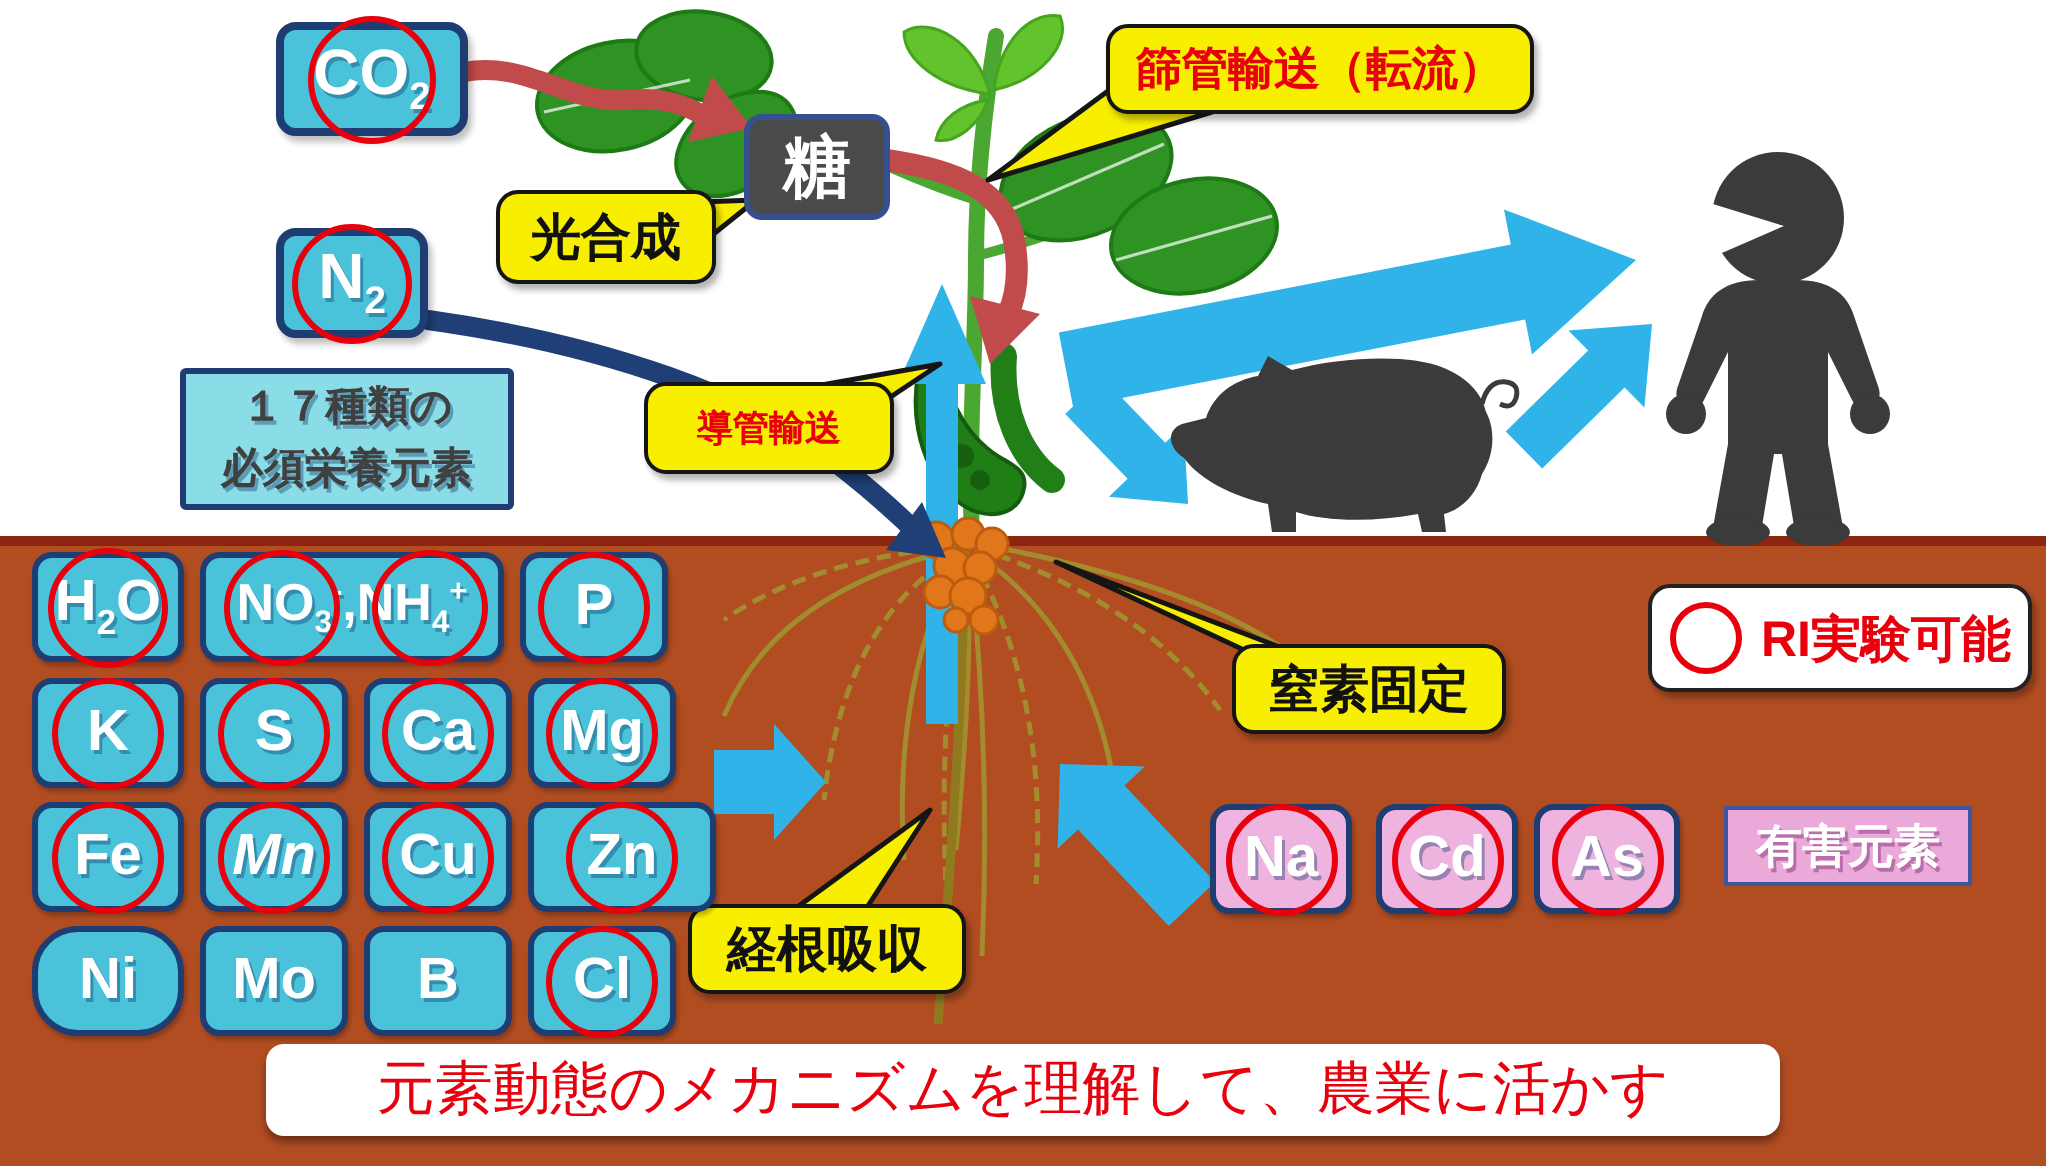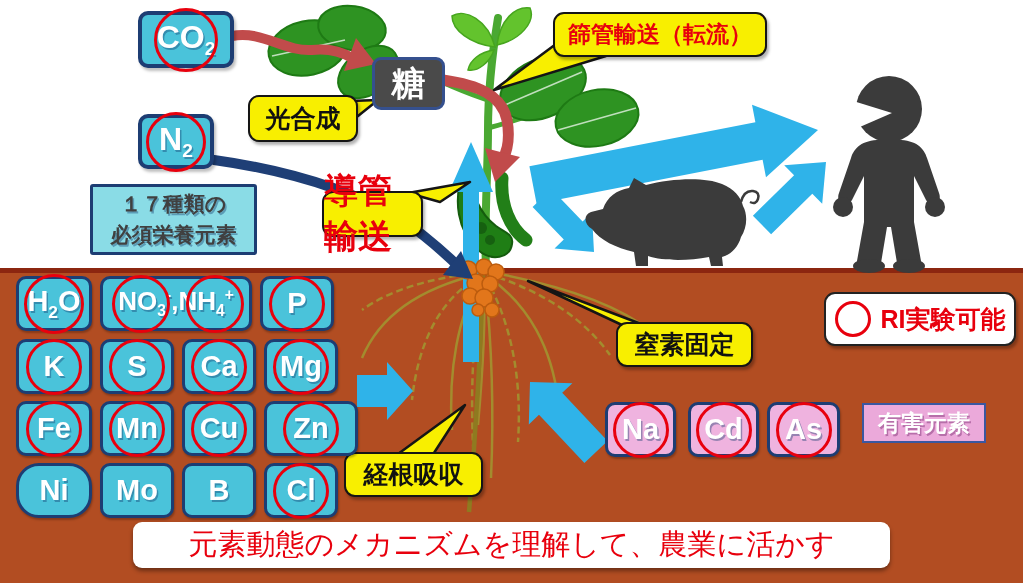--- a/index.html
+++ b/index.html
@@ -171,21 +171,21 @@
     <span>必須栄養元素</span>
   </div>
 
   <div id="sugar-box">
       <span>糖</span>
     </div>
 
   <div class="bubble" style="left:248px;top:95px;width:110px;height:47px;font-size:25px;">
       <span>光合成</span>
     </div>
-  <div class="bubble red" style="left:322px;top:191px;width:101px;height:46px;font-size:34px;">
+  <div class="bubble red" style="left:322px;top:191px;width:125px;height:46px;font-size:18px;">
       <span>導管輸送</span>
     </div>
   <div class="bubble" style="left:616px;top:322px;width:137px;height:45px;font-size:25px;">
       <span>窒素固定</span>
     </div>
   <div class="bubble red" style="left:553px;top:12px;width:214px;height:45px;font-size:23px;">
       <span>篩管輸送（転流）</span>
     </div>
   <div class="bubble" style="left:344px;top:452px;width:139px;height:45px;font-size:25px;">
       <span>経根吸収</span>
@@ -224,21 +224,21 @@
     </div>
   <div class="cell" style="left:264px;top:339px;width:74px;">
       <span>Mg</span>
       <span class="ring"></span>
     </div>
 
   <div class="cell" style="left:16px;top:401px;width:76px;">
       <span>Fe</span>
       <span class="ring"></span>
     </div>
-  <div class="cell" style="left:100px;top:401px;width:74px;">
+  <div class="cell" style="left:100px;top:401px;width:74px;font-style:italic;">
       <span>Mn</span>
       <span class="ring"></span>
     </div>
   <div class="cell" style="left:182px;top:401px;width:74px;">
       <span>Cu</span>
       <span class="ring"></span>
     </div>
   <div class="cell" style="left:264px;top:401px;width:94px;">
       <span>Zn</span>
       <span class="ring"></span>

